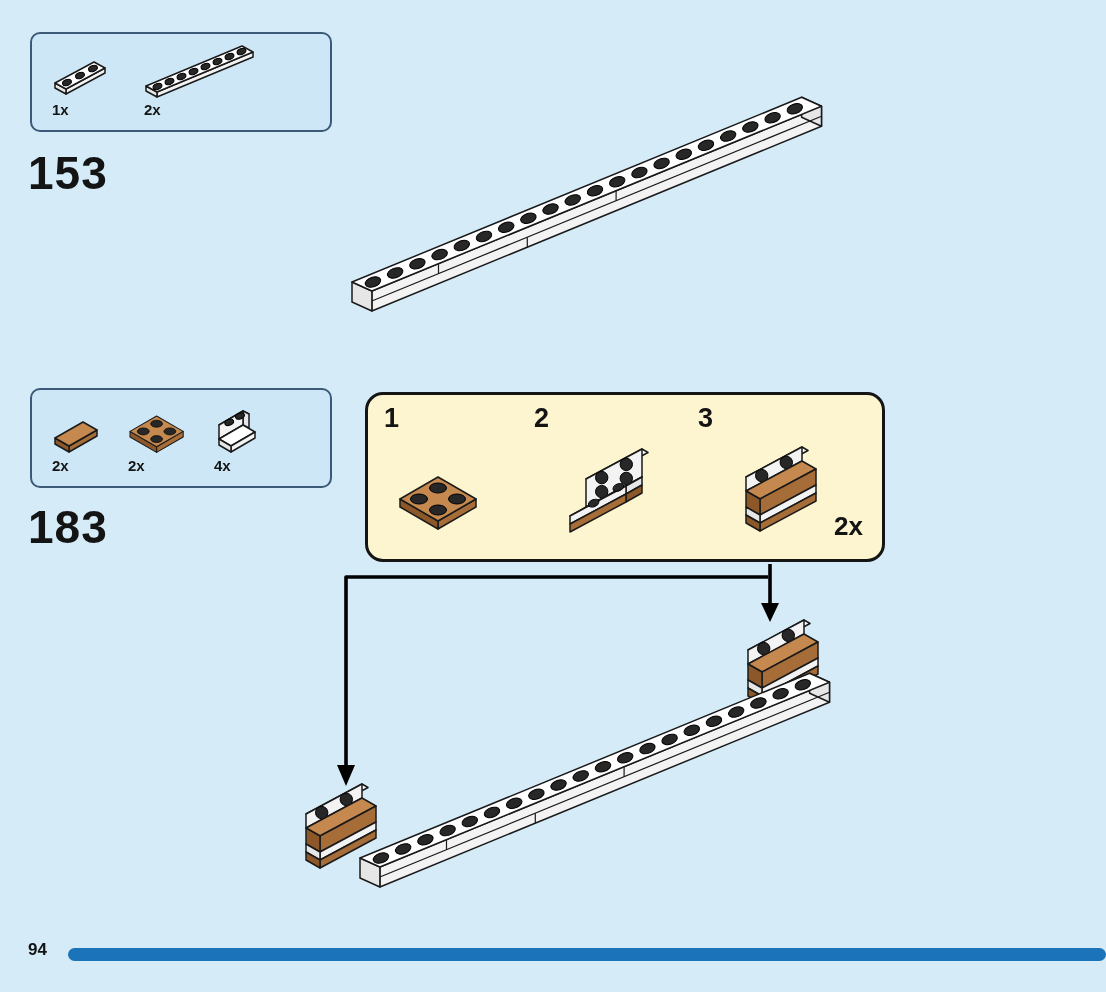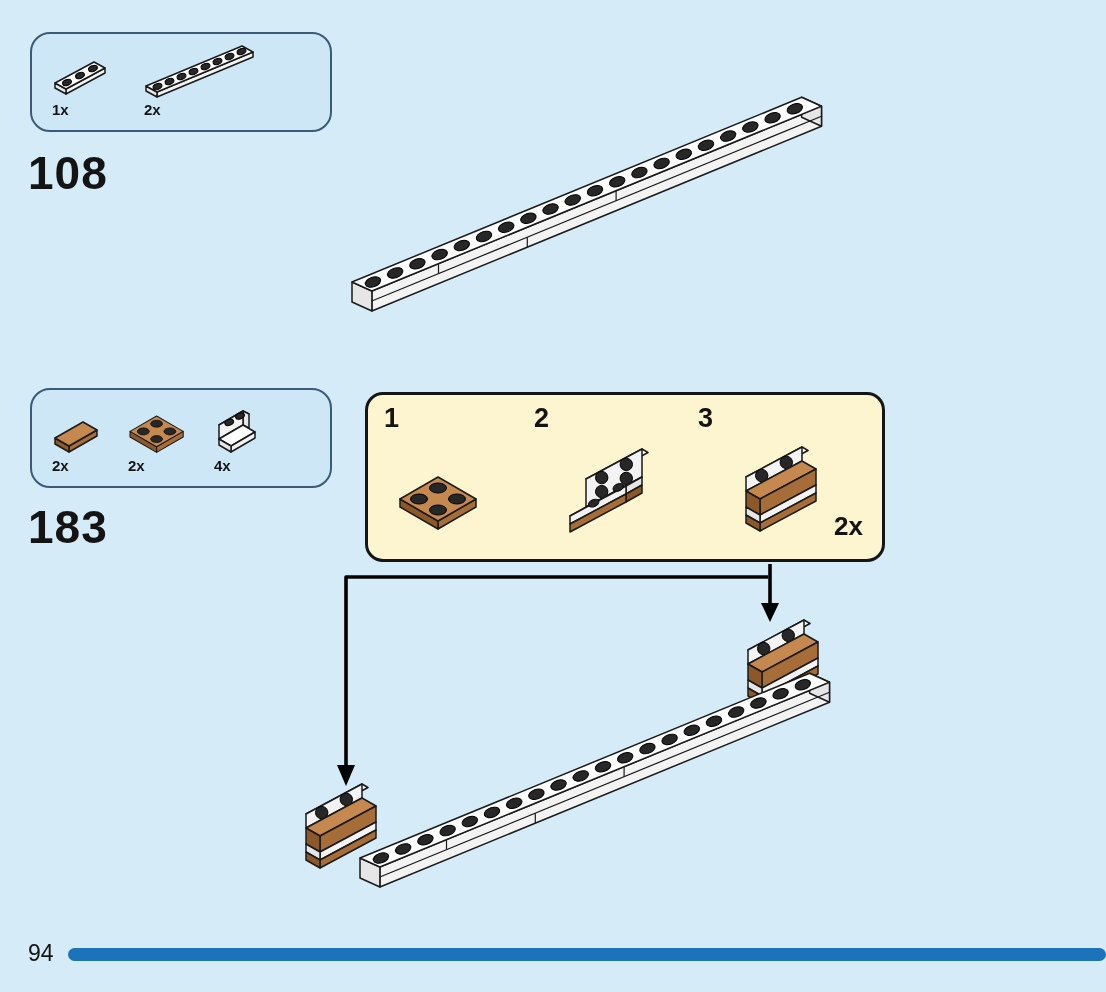--- a/index.html
+++ b/index.html
@@ -16,21 +16,21 @@
   .white-side{fill:#e6e6e6;stroke:#1a1a1a;stroke-width:1.5;stroke-linejoin:round}
   .brown-top{fill:#c5894f;stroke:#1a1a1a;stroke-width:1.5;stroke-linejoin:round}
   .brown-front{fill:#a76d39;stroke:#1a1a1a;stroke-width:1.5;stroke-linejoin:round}
   .brown-side{fill:#8d5829;stroke:#1a1a1a;stroke-width:1.5;stroke-linejoin:round}
   .stud{fill:#272727;stroke:#000;stroke-width:1}
   .outline-line{stroke:#1a1a1a;stroke-width:1.2;fill:none}
   .arrow{stroke:#000;stroke-width:3.6;fill:none;stroke-linejoin:round}
   .arrowhead{fill:#000}
 
   .parts-box{
-    position:absolute;background:#cde7f6;border:2px solid #3c5a77;border-radius:20px;
+    position:absolute;background:#cde7f6;border:2px solid #3c5a77;border-radius:10px;
     display:flex;align-items:flex-end;gap:36px;padding:12px 20px;box-sizing:border-box;
   }
   #box108{left:30px;top:32px;width:302px;height:100px}
   #box109{left:30px;top:388px;width:302px;height:100px;gap:28px}
   .part{display:flex;flex-direction:column;align-items:flex-start}
   .qty{font-size:15px;font-weight:700;margin-top:3px}
 
   .step-number{position:absolute;font-size:46px;font-weight:800;letter-spacing:1px}
   #num108{left:28px;top:146px}
   #num109{left:28px;top:500px}
@@ -40,21 +40,21 @@
     background:#fcf5cf;border:3px solid #151515;border-radius:18px;box-sizing:border-box;
   }
   .callout-art{position:absolute;left:0;top:0}
   .substep-number{position:absolute;font-size:27px;font-weight:600}
   #ss1{left:16px;top:8px}
   #ss2{left:166px;top:8px}
   #ss3{left:330px;top:8px}
   .callout-qty{position:absolute;left:466px;top:116px;font-size:26px;font-weight:600}
 
   .footer-bar{position:absolute;left:68px;top:948px;width:1038px;height:13px;background:#1b74ba;border-radius:7px}
-  .page-number{position:absolute;left:28px;top:940px;font-size:23px;font-weight:400}
+  .page-number{position:absolute;left:28px;top:940px;font-size:17px;font-weight:700}
 </style>
 </head>
 <body>
 
 <svg class="overlay" width="1106" height="992">
   <defs>
     <ellipse id="stud-iso" class="stud" rx="8" ry="4.8" transform="rotate(-19)"></ellipse>
     <ellipse id="stud-flat" class="stud" rx="8.5" ry="5"></ellipse>
     <ellipse id="stud-small" class="stud" rx="4.6" ry="2.9" transform="rotate(-22)"></ellipse>
     <ellipse id="stud-mid" class="stud" rx="5.6" ry="3.4" transform="rotate(-25)"></ellipse>
@@ -195,21 +195,21 @@
     <div class="qty">1x</div>
   </div>
   <div class="part">
     <svg class="part-icon" width="112" height="60" viewBox="0 0 112 60">
       <use href="#icon-p18" transform="translate(2,4)"></use>
     </svg>
     <div class="qty">2x</div>
   </div>
 </div>
 
-<div class="step-number" id="num108">108</div>
+<div class="step-number" id="num108">153</div>
 
 <div class="parts-box" id="box109">
   <div class="part">
     <svg class="part-icon" width="48" height="34" viewBox="0 0 48 34">
       <use href="#icon-tile12" transform="translate(3,6)"></use>
     </svg>
     <div class="qty">2x</div>
   </div>
   <div class="part">
     <svg class="part-icon" width="58" height="40" viewBox="0 0 58 40">

